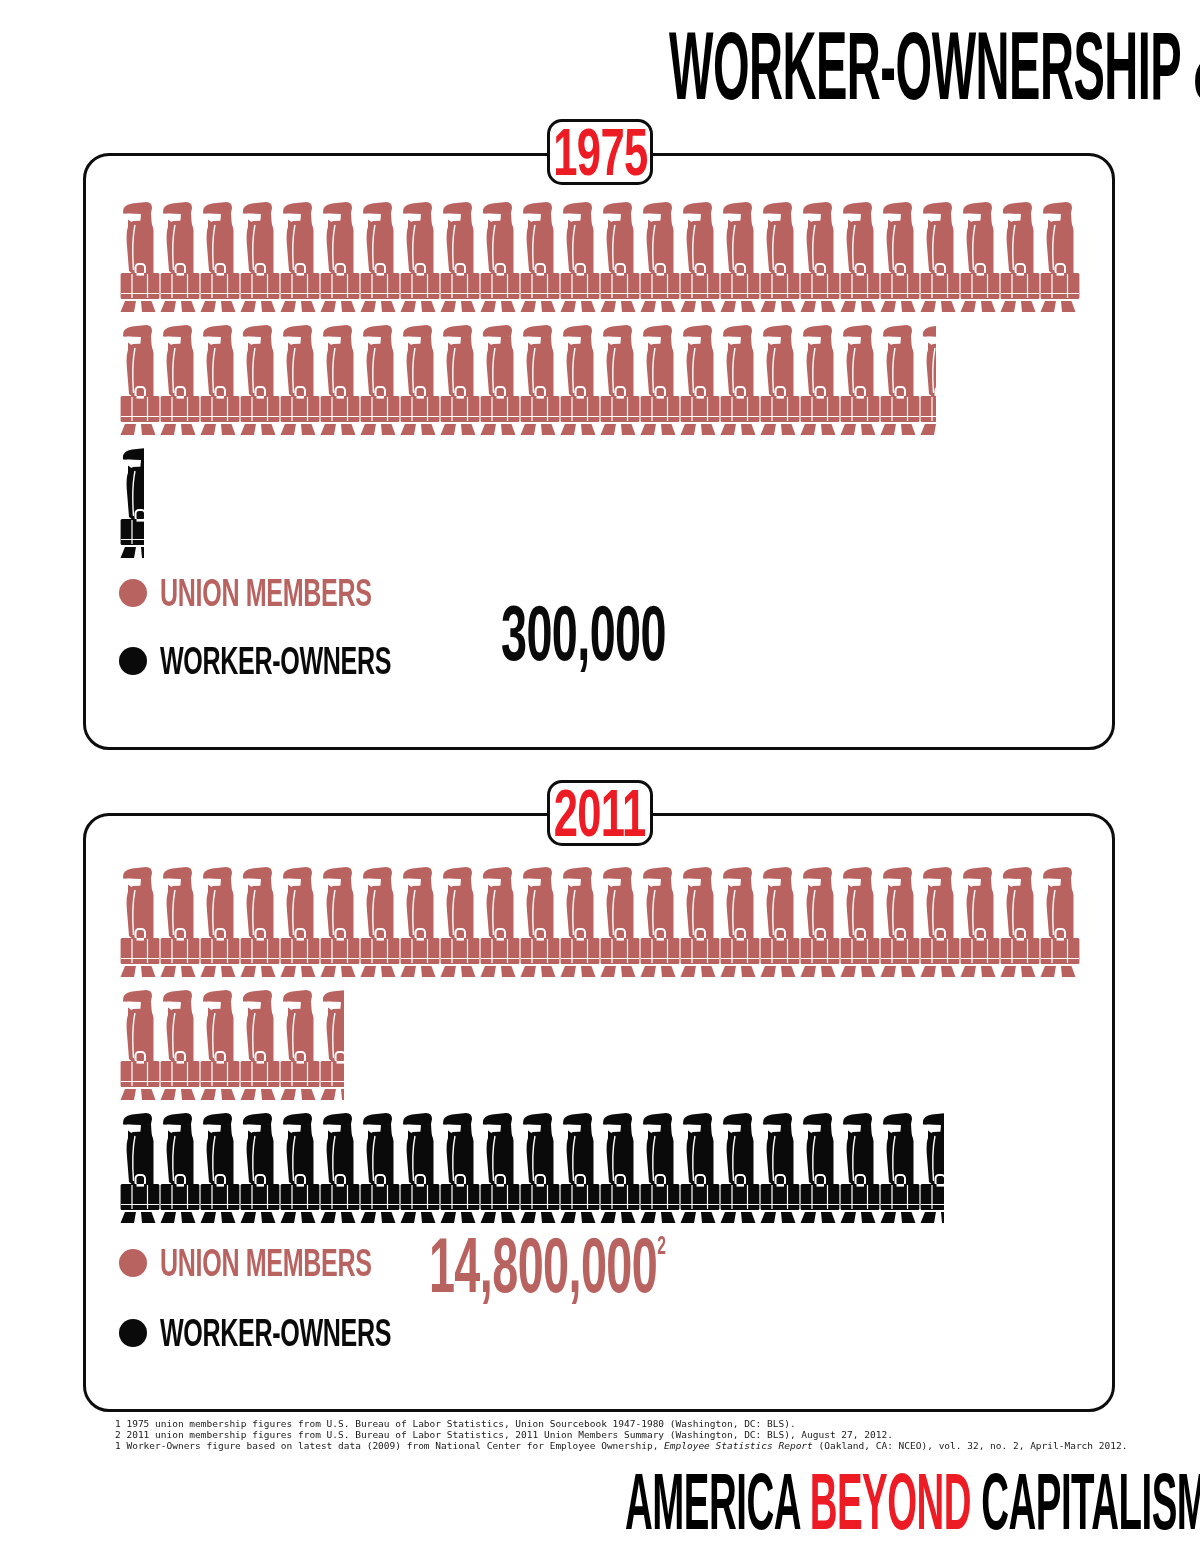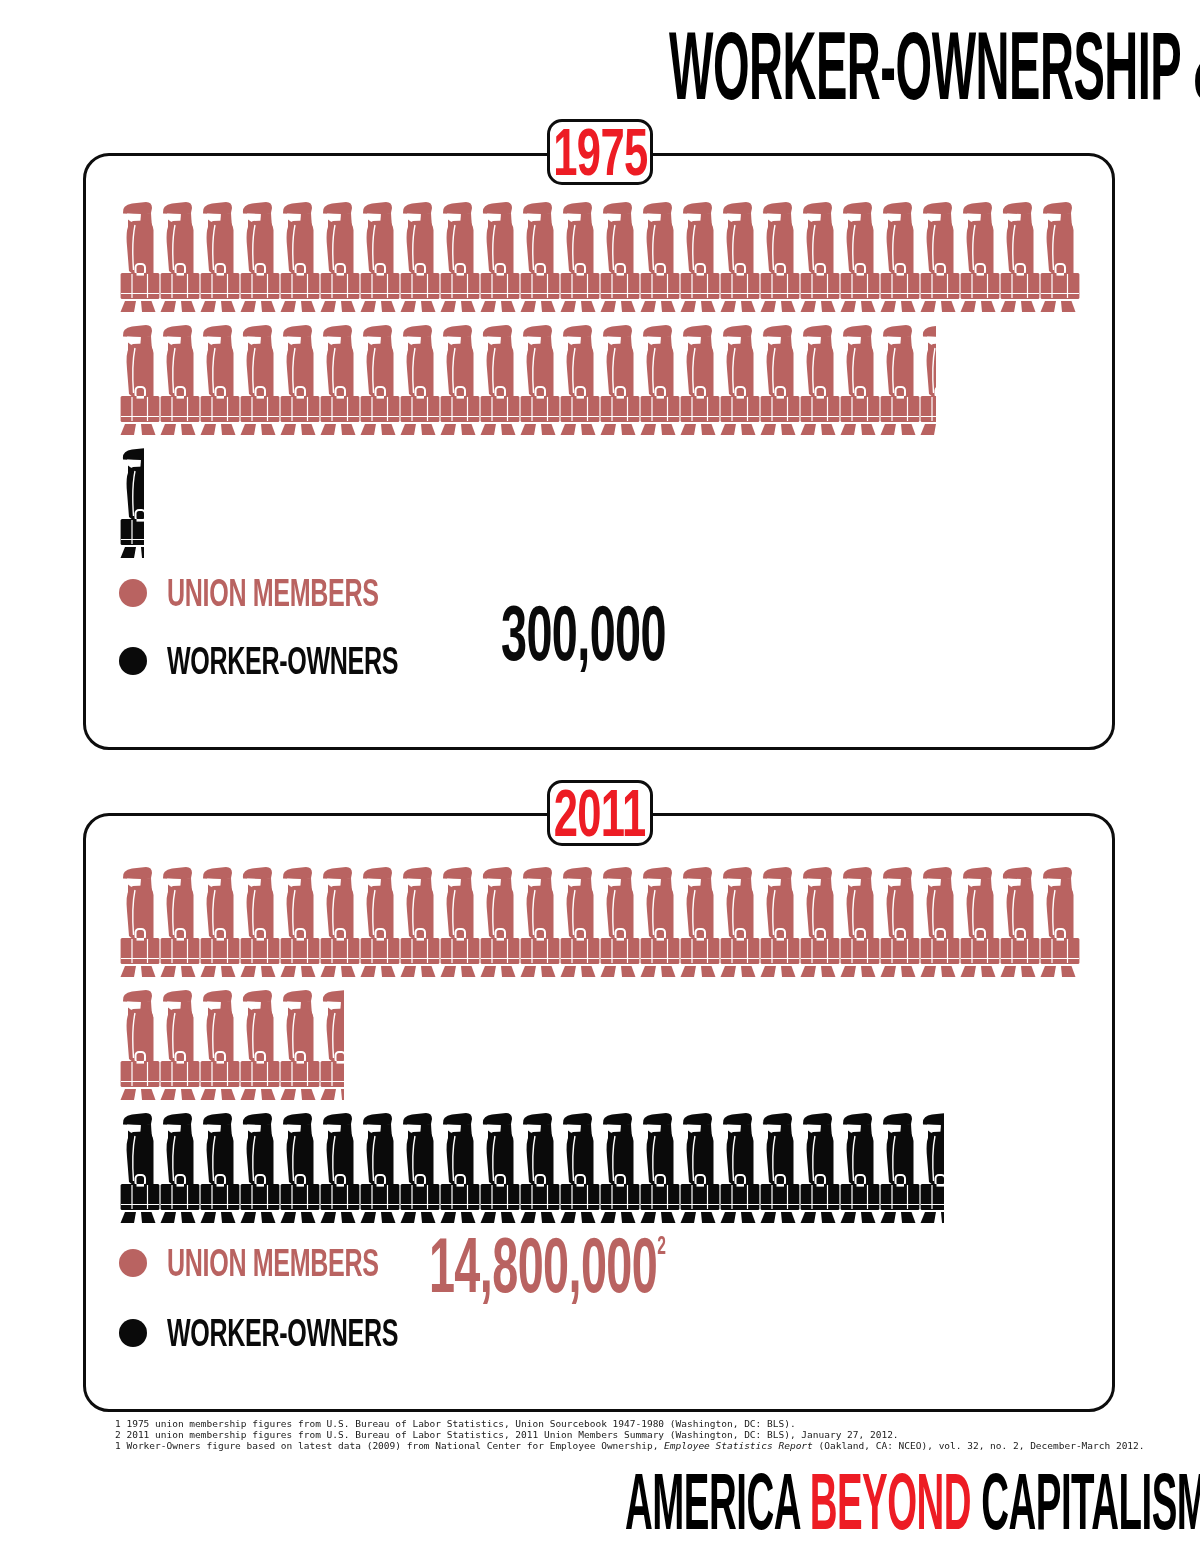--- a/index.html
+++ b/index.html
@@ -41,21 +41,21 @@
   }
 
   .icon-area { position:absolute; left:34px; top:44px; width:980px; }
   .icon-row { height:123px; white-space:nowrap; font-size:0; }
   .picto {
     display:inline-block; overflow:hidden; height:112px; vertical-align:bottom;
   }
   .picto svg { display:block; width:40px; height:112px; }
 
   .legend-row {
-    position:absolute; left:33px; display:flex; align-items:center; gap:20px;
+    position:absolute; left:33px; display:flex; align-items:center; gap:13px;
     height:34px;
   }
   .legend-dot { width:28px; height:28px; border-radius:50%; flex:0 0 auto; }
   .legend-label {
     font-weight:bold; font-size:38px; line-height:1; letter-spacing:-0.5px;
   }
   .legend-label .cx { transform:scaleX(0.66); }
 
   .legend-value {
     position:absolute; left:34px; width:546px; text-align:right;
@@ -357,21 +357,21 @@
     </div>
 
     <div class="legend-row" style="top:500px;">
       <span class="legend-dot" style="background:#0a0a0a;"></span>
       <span class="legend-label black-text"><span class="cx">WORKER-OWNERS</span></span>
     </div>
   </div>
 
   <div class="footnotes">
     <div><span>1 1975 union membership figures from U.S. Bureau of Labor Statistics, Union Sourcebook 1947-1980 (Washington, DC: BLS).</span><span class="it"></span><span></span></div>
-    <div><span>2 2011 union membership figures from U.S. Bureau of Labor Statistics, 2011 Union Members Summary (Washington, DC: BLS), January 27, 2012.</span><span class="it"></span><span></span></div>
-    <div><span>1 Worker-Owners figure based on latest data (2009) from National Center for Employee Ownership, </span><span class="it">Employee Statistics Report</span><span> (Oakland, CA: NCEO), vol. 32, no. 2, December-March 2012.</span></div>
+    <div><span>2 2011 union membership figures from U.S. Bureau of Labor Statistics, 2011 Union Members Summary (Washington, DC: BLS), August 27, 2012.</span><span class="it"></span><span></span></div>
+    <div><span>1 Worker-Owners figure based on latest data (2009) from National Center for Employee Ownership, </span><span class="it">Employee Statistics Report</span><span> (Oakland, CA: NCEO), vol. 32, no. 2, April-March 2012.</span></div>
   </div>
 
   <div class="footer">
     <span class="cxc"><span>AMERICA </span><span class="hl">BEYOND</span><span> CAPITALISM * WWW.GARALPEROVITZ.COM</span></span>
   </div>
 
 </div>
 
 </body></html>

